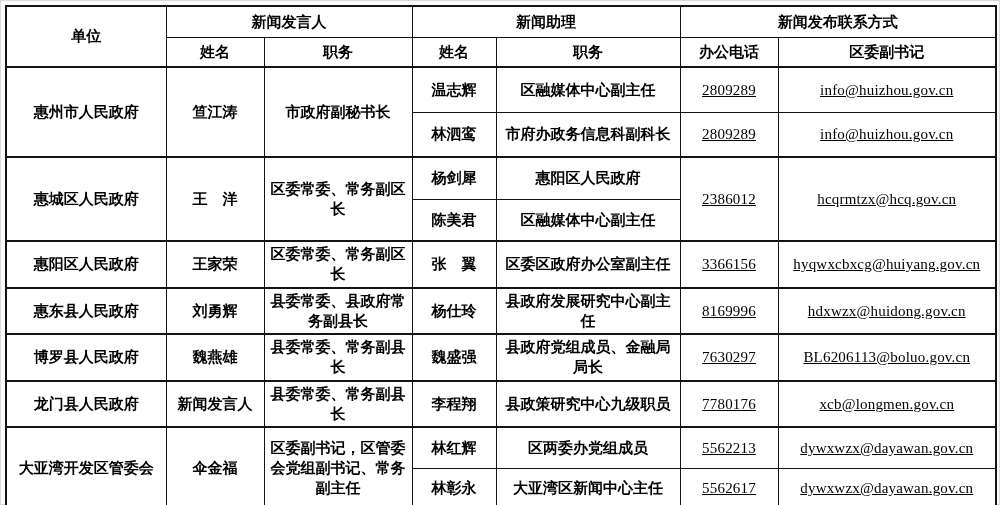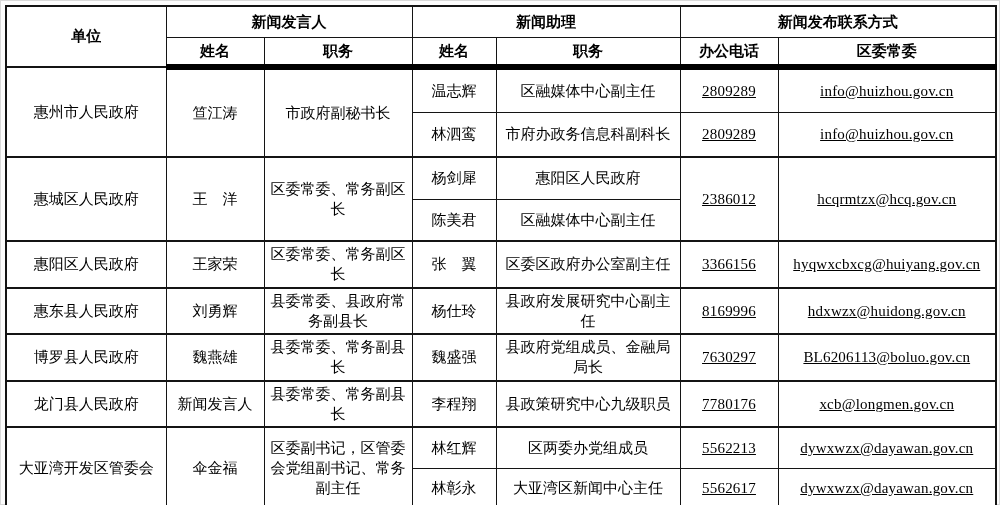--- a/index.html
+++ b/index.html
@@ -33,30 +33,30 @@
     padding: 2px 6px;
     box-sizing: border-box;
     color: #000000;
     font-family: "Liberation Serif", "DejaVu Serif", serif;
     font-size: 15px;
     line-height: 1.35;
     overflow: hidden;
     word-break: break-word;
   }
   th { font-weight: 700; font-size: 15px; font-family: Liberation Serif, serif; }
-  td.zh { font-weight: 400; }
+  td.zh { font-weight: 700; }
   td.latin { font-weight: 400; letter-spacing: 0.2px; text-decoration: underline; }
   tr.h1 { height: 31px; }
   tr.h2 { height: 30px; }
   tr.r0 { height: 45px; }
   tr.r1 { height: 42px; }
   tr.s  { height: 41px; }
   tr.r6 { height: 41px; }
   tr.major td { border-top: 2px solid #141414; }
-  thead tr.h2 th { border-bottom: 6px solid #000000; margin-left: 10px; }
+  thead tr.h2 th { border-bottom: 1px solid #000000; margin-left: 10px; }
 </style>
 </head>
 <body>
 
 <div class="page">
   <table class="gov-table">
     <colgroup>
       <col class="c-unit">
         <col class="c-spname">
         <col class="c-sppos">
@@ -71,21 +71,21 @@
         <th colspan="2">新闻发言人</th>
         <th colspan="2">新闻助理</th>
         <th colspan="2">新闻发布联系方式</th>
       </tr>
       <tr class="h2">
         <th>姓名</th>
         <th>职务</th>
         <th>姓名</th>
         <th>职务</th>
         <th>办公电话</th>
-        <th>区委常委</th>
+        <th>区委副书记</th>
       </tr>
     </thead>
     <tbody>
 
       <tr class="major r0">
         <td class="zh" rowspan="2">惠州市人民政府</td>
         <td class="zh" rowspan="2">笪江涛</td>
         <td class="zh" rowspan="2">市政府副秘书长</td>
         <td class="zh">温志辉</td>
         <td class="zh">区融媒体中心副主任</td>

